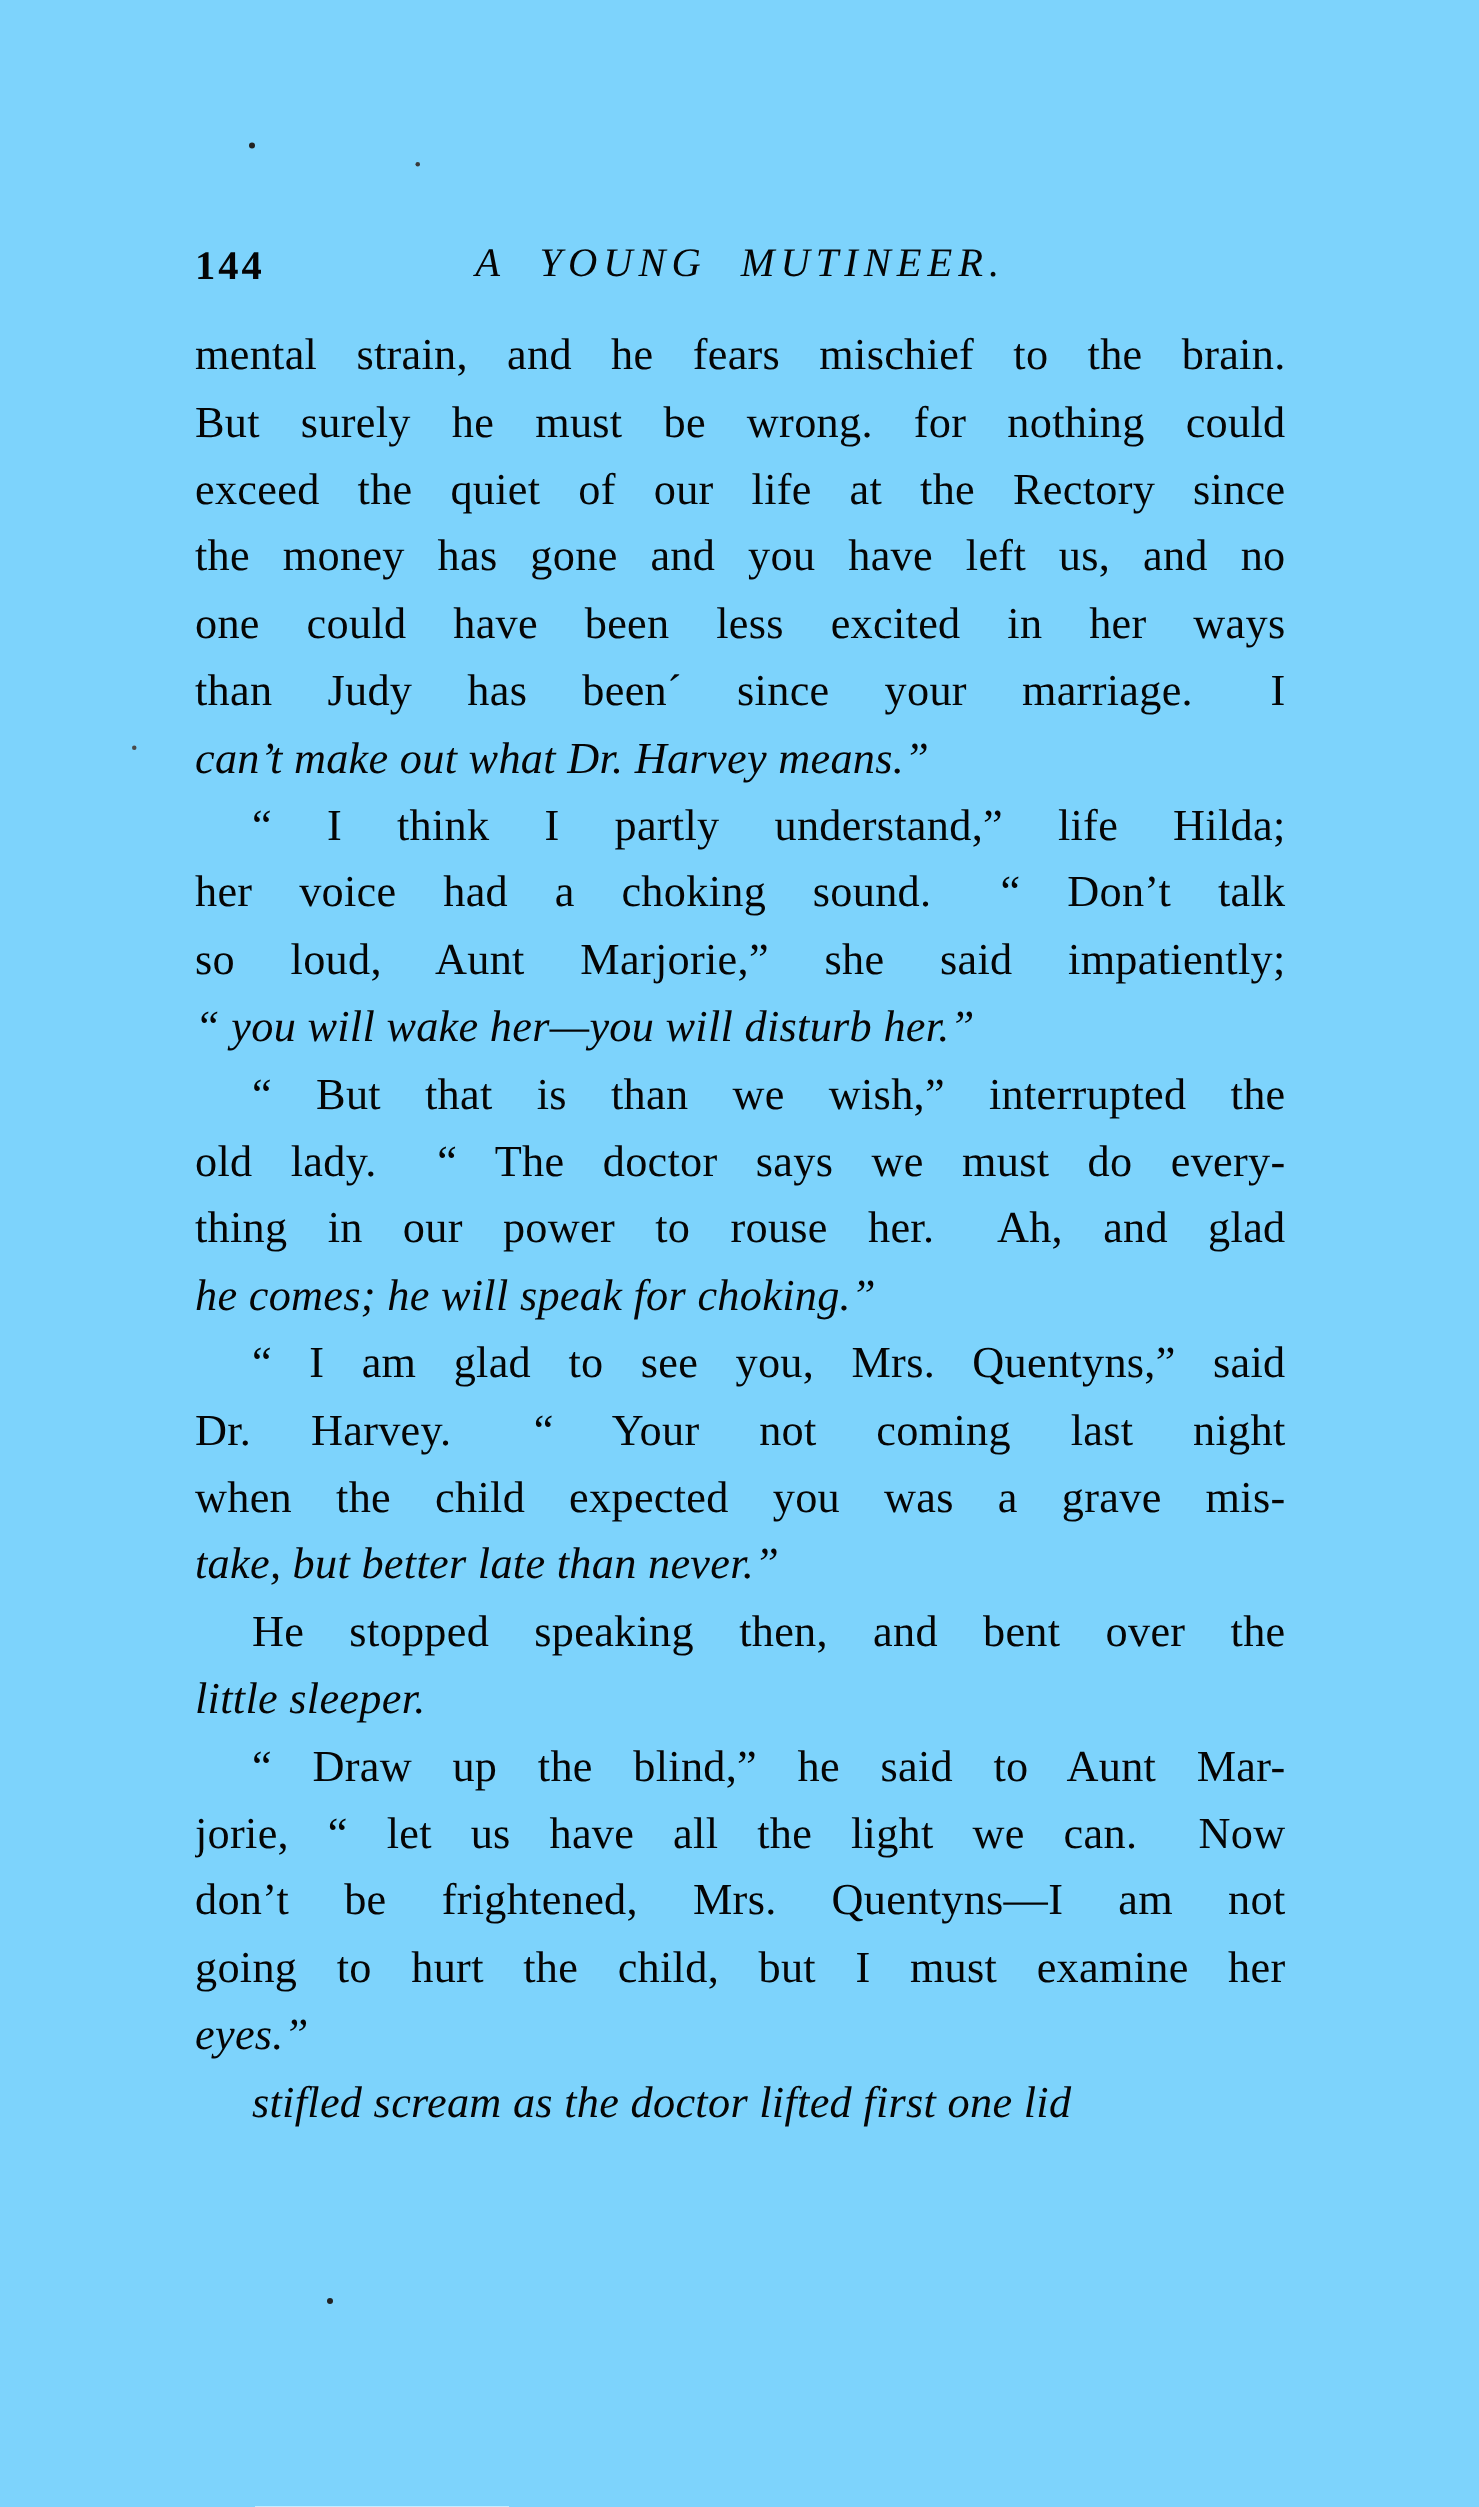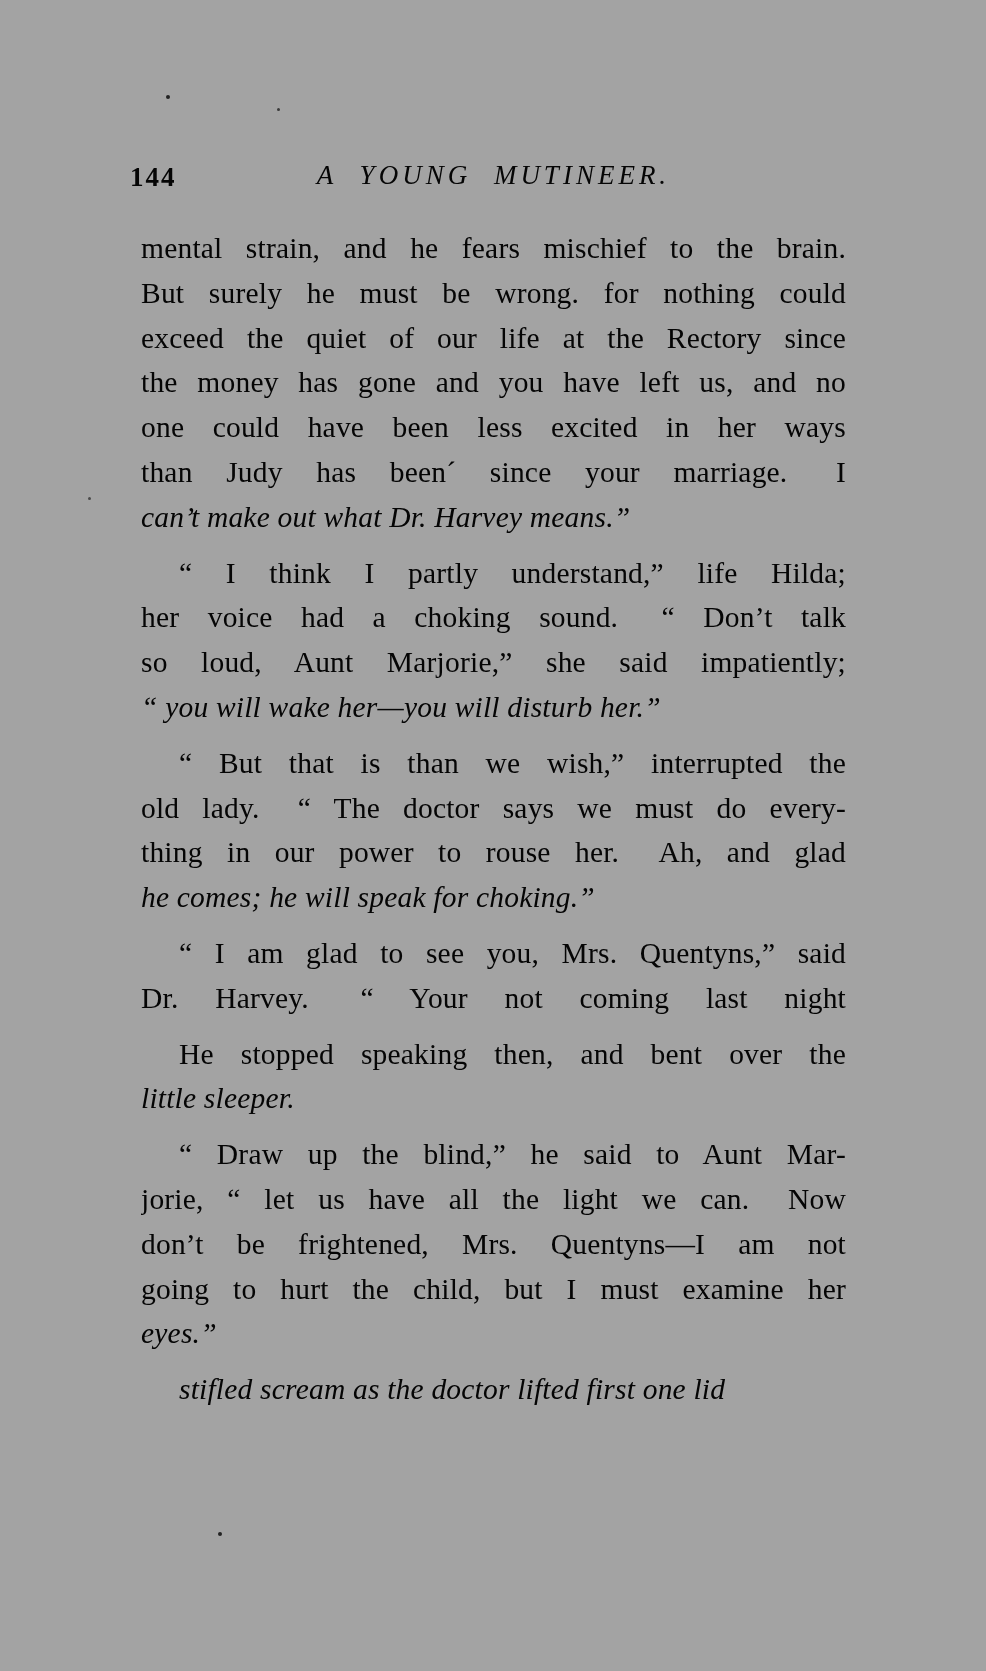--- a/index.html
+++ b/index.html
@@ -4,21 +4,21 @@
 <style>
   html, body {
     margin: 0;
     padding: 0;
     background: #ffffff;
   }
   .page {
     position: relative;
     width: 986px;
     height: 1671px;
-    background: #a3a3a3;
+    background: #7dd3fc;
     overflow: hidden;
     font-family: "Liberation Serif", serif;
     color: #050505;
   }
   .page-header {
     position: absolute;
     top: 158px;
     left: 130px;
     width: 727px;
     height: 40px;
@@ -43,21 +43,21 @@
     word-spacing: 12px;
     white-space: nowrap;
   }
   .page-body {
     position: absolute;
     top: 215px;
     left: 130px;
     width: 727px;
   }
   .paragraph {
-    margin: 11px;
+    margin: 0;
   }
   .line {
     font-size: 29.5px;
     line-height: 44.8px;
     height: 44.8px;
     overflow: hidden;
     text-align: justify;
     text-align-last: justify;
     letter-spacing: 0.2px;
     white-space: normal;
@@ -108,20 +108,22 @@
       </div>
       <div class="paragraph indent">
         <div class="line"><span>“ But that is than we wish,” interrupted the</span></div>
         <div class="line"><span>old lady.  “ The doctor says we must do every-</span></div>
         <div class="line"><span>thing in our power to rouse her.  Ah, and glad</span></div>
         <div class="line last"><span>he comes; he will speak for choking.”</span></div>
       </div>
       <div class="paragraph indent">
         <div class="line"><span>“ I am glad to see you, Mrs. Quentyns,” said</span></div>
         <div class="line"><span>Dr. Harvey.  “ Your not coming last night</span></div>
+        <div class="line"><span>when the child expected you was a grave mis-</span></div>
+        <div class="line last"><span>take, but better late than never.”</span></div>
       </div>
       <div class="paragraph indent">
         <div class="line"><span>He stopped speaking then, and bent over the</span></div>
         <div class="line last"><span>little sleeper.</span></div>
       </div>
       <div class="paragraph indent">
         <div class="line"><span>“ Draw up the blind,” he said to Aunt Mar-</span></div>
         <div class="line"><span>jorie, “ let us have all the light we can.  Now</span></div>
         <div class="line"><span>don’t be frightened, Mrs. Quentyns—I am not</span></div>
         <div class="line"><span>going to hurt the child, but I must examine her</span></div>

